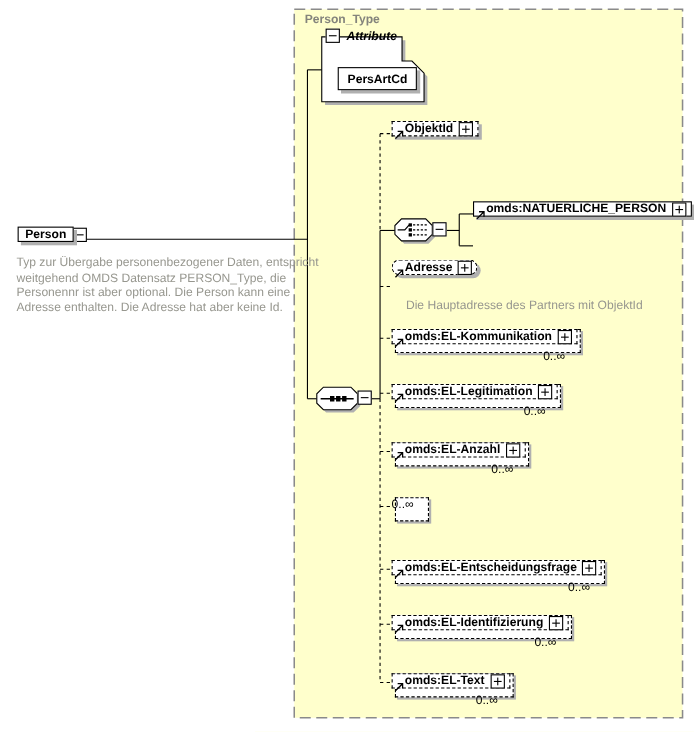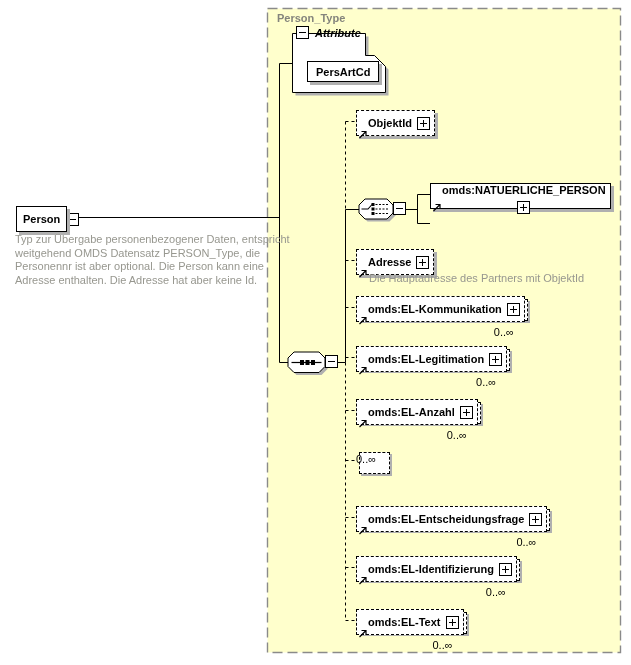--- a/index.html
+++ b/index.html
@@ -5,21 +5,21 @@
   html,body{margin:0;padding:0;background:#fff;}
   .canvas{
     position:relative;width:631px;height:665px;background:#fff;overflow:hidden;
     font-family:"Liberation Sans","DejaVu Sans",sans-serif;
   }
   .overlay{position:absolute;left:0;top:0;z-index:1;}
   .pt-label{position:absolute;left:277px;top:12px;z-index:2;font-size:11px;font-weight:bold;color:#84847c;}
   .attr-header{position:absolute;left:296px;top:26px;z-index:2;display:flex;align-items:center;gap:6px;}
   .attr-title{font-size:11px;font-weight:bold;font-style:italic;color:#000;}
   .el{
-    display:inline-flex;align-items:center;height:26px;background:#fff;border:1px solid #000;
+    display:inline-flex;align-items:center;height:14px;background:#fff;border:1px solid #000;
     padding:0 4px 0 11px;gap:5px;font-size:11px;font-weight:bold;color:#000;
     box-sizing:border-box;position:relative;z-index:2;white-space:nowrap;
   }
   .abs{position:absolute;}
   .dashed{border-style:dashed;}
   .shadowed{box-shadow:3px 3px 0 #b0b0b0;}
   .attrbox{height:21px;padding:0 8px;z-index:3;}
   .person-wrap{position:absolute;left:16px;top:206px;z-index:2;display:flex;align-items:center;}
   .person-wrap .el{padding:0 6px;}
   .person-wrap .toggle{margin-left:-1px;}
@@ -124,29 +124,29 @@
   <span class="toggle abs" style="left:393px;top:202px;"></span>
 
   <div class="el dashed shadowed abs" style="left:356px;top:110px;">
     <svg class="refarrow" width="10" height="10" viewBox="0 0 10 10">
         <path d="M1.5,9 L7.5,3 M3.5,2.5 H8 V7" stroke="#000" stroke-width="1.2" fill="none"></path>
       </svg>
     <span class="nm">ObjektId</span>
     <span class="toggle plus"></span>
   </div>
 
-  <div class="el shadowed abs" style="left:430px;top:183px;flex-direction:column;">
+  <div class="el shadowed abs" style="left:430px;top:183px;">
     <svg class="refarrow" width="10" height="10" viewBox="0 0 10 10">
         <path d="M1.5,9 L7.5,3 M3.5,2.5 H8 V7" stroke="#000" stroke-width="1.2" fill="none"></path>
       </svg>
     <span class="nm">omds:NATUERLICHE_PERSON</span>
     <span class="toggle plus"></span>
   </div>
 
-  <div class="el dashed shadowed abs" style="left:356px;top:249px;">
+  <div class="el dashed shadowed abs" style="left:356px;top:236px;border-radius:11px;">
     <svg class="refarrow" width="10" height="10" viewBox="0 0 10 10">
         <path d="M1.5,9 L7.5,3 M3.5,2.5 H8 V7" stroke="#000" stroke-width="1.2" fill="none"></path>
       </svg>
     <span class="nm">Adresse</span>
     <span class="toggle plus"></span>
   </div>
   <div class="desc" style="left:369px;top:272px;">Die Hauptadresse des Partners mit ObjektId</div>
 
   <div class="multi" style="left:356px;top:296px;">
     <div class="stackbg"></div>

